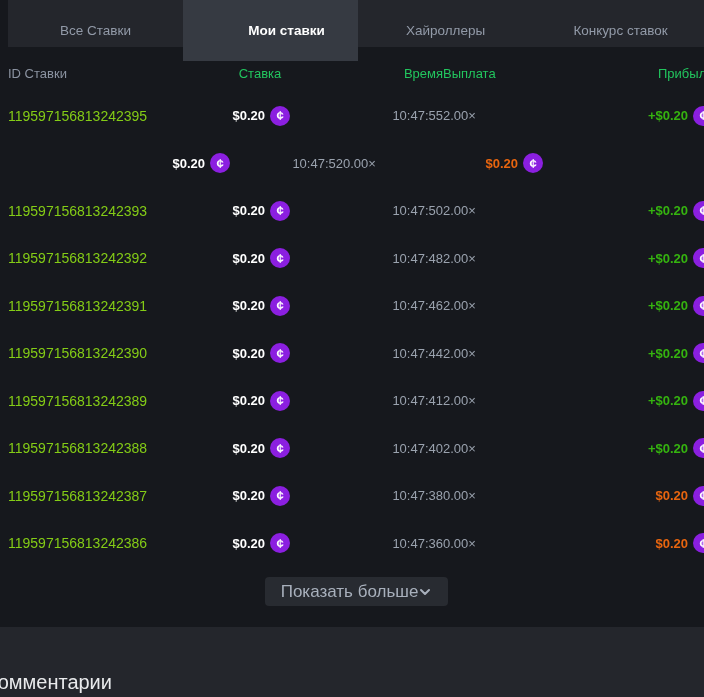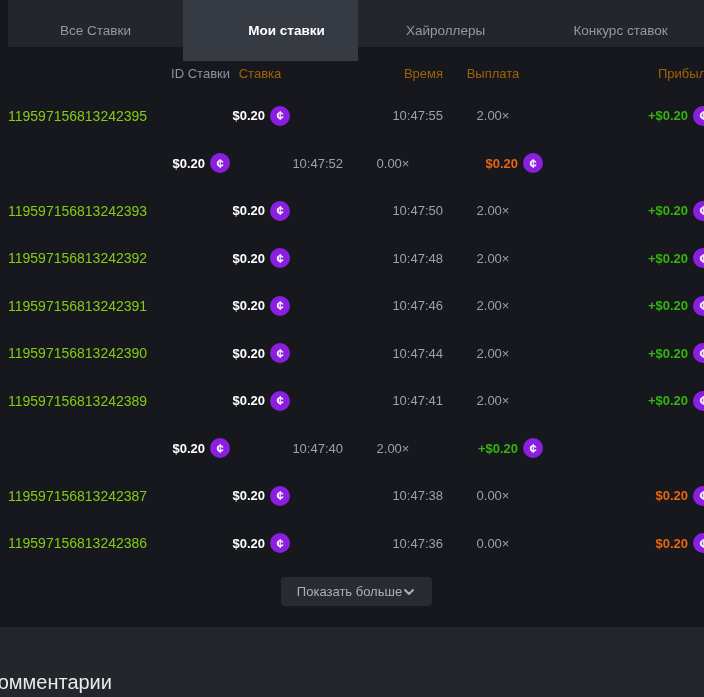--- a/index.html
+++ b/index.html
@@ -47,27 +47,27 @@
   }
   .trow {
     display: grid;
     grid-template-columns: 222px 60px 53px 100px 100px 1fr;
     align-items: center;
     padding-left: 8px;
     height: 47.5px;
   }
   .trow.thead { height: 45px; padding-top: 8px; }
   .cell { font-size: 13px; color: #9aa2ae; }
-  .thead .cell { color: #a16207; }
+  .thead .cell { color: #22c55e; }
   .cell.c-id   { text-align: left; font-size: 14px; color: #84cc16; }
-  .thead .cell.c-id { font-size: 13px; color: #8b93a1; text-align: right; }
+  .thead .cell.c-id { font-size: 13px; color: #8b93a1; }
   .cell.c-bet  { text-align: center; display: flex; align-items: center; justify-content: flex-end; }
   .thead .cell.c-bet { display: block; text-align: center; }
   .cell.c-time { text-align: right; }
-  .cell.c-payout { text-align: center; }
+  .cell.c-payout { text-align: left; }
   .cell.c-profit {
     text-align: right;
     display: flex; align-items: center; justify-content: flex-end;
     font-weight: bold;
   }
   .thead .cell.c-profit { display: block; text-align: right; font-weight: normal; }
   .bet-amt { font-weight: bold; color: #ffffff; font-size: 13px; }
   .coin {
     display: inline-flex;
     align-items: center; justify-content: center;
@@ -91,21 +91,21 @@
     display: flex; justify-content: center;
   }
   .show-more {
     display: flex; align-items: center; 
     height: 29px;
     padding: 0 16px;
     background: #282b31;
     border: none;
     border-radius: 4px;
     color: #a8b0bc;
-    font-size: 13px;
+    font-size: 17px;
     font-family: inherit;
     cursor: pointer;
   }
   .chev { display: inline-flex; }
 
   
   .comments {
     position: absolute;
     left: 0; top: 627px;
     width: 704px; height: 70px;
@@ -240,20 +240,21 @@
       <div class="cell"></div>
       <div class="cell c-time">10:47:41</div>
       <div class="cell c-payout">2.00×</div>
       <div class="cell c-profit win">
         <span>+$0.20</span>
         <span class="coin">¢</span>
       </div>
     </div>
 
     <div class="trow">
+      <div class="cell c-id">119597156813242388</div>
       <div class="cell c-bet">
         <span class="bet-amt">$0.20</span>
         <span class="coin">¢</span>
       </div>
       <div class="cell"></div>
       <div class="cell c-time">10:47:40</div>
       <div class="cell c-payout">2.00×</div>
       <div class="cell c-profit win">
         <span>+$0.20</span>
         <span class="coin">¢</span>

